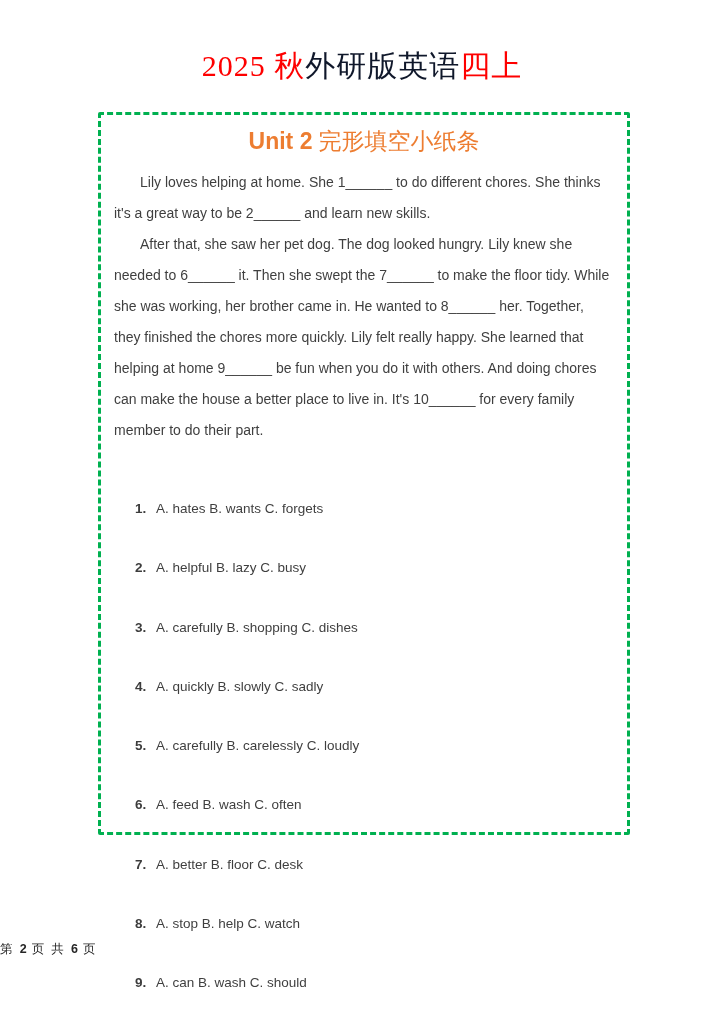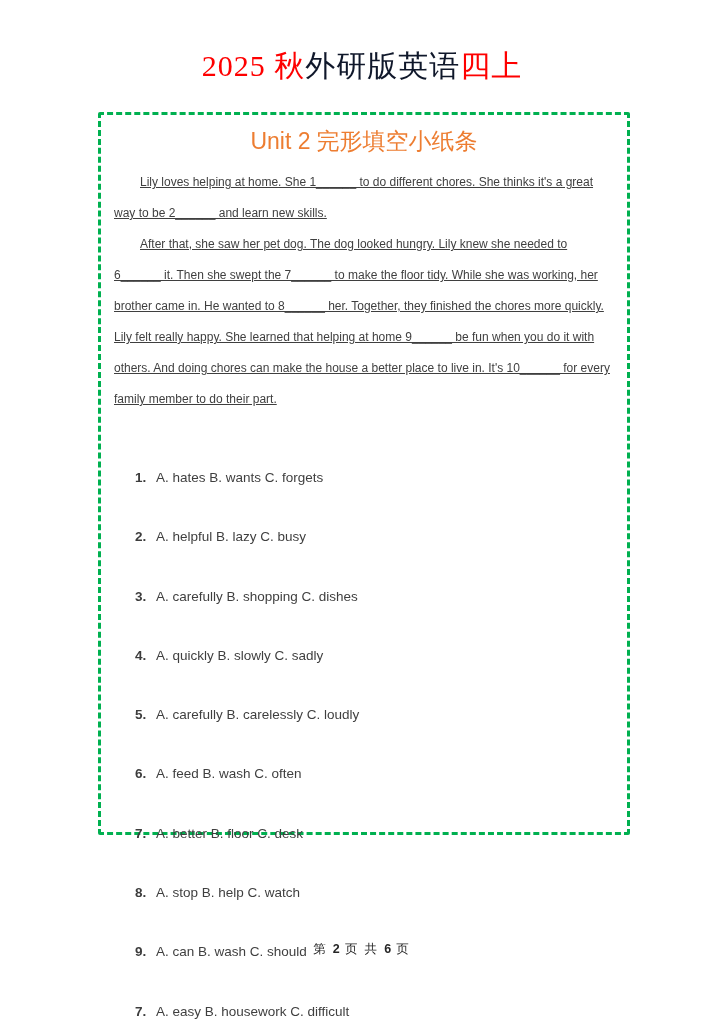--- a/index.html
+++ b/index.html
@@ -41,31 +41,30 @@
   }
   .unit-title {
     margin: 11px 0 0 0;
     text-align: center;
     font-size: 23px;
     line-height: 30px;
     color: #ed7d31;
     font-weight: 400;
     white-space: nowrap;
   }
-  .unit-title .unit-en { font-weight: 400; margin-right: 6px; }
+  .unit-title .unit-en { font-weight: 700; margin-right: 6px; }
 
   .passage { margin: 11px 13px 0 13px; }
   .passage p {
     margin: 0;
-    font-size: 12px;
+    font-size: 14px;
     line-height: 31px;
     color: #3f3f3f;
     text-indent: 26px;
     text-align: left;
-    text-decoration: underline;
   }
 
   .options {
     margin: 17px 13px 0 34px;
   }
   .option-row {
     display: flex;
     align-items: baseline;
     font-size: 13.5px;
     line-height: 26.3px;
@@ -76,21 +75,20 @@
     font-weight: 700;
     color: #3c3c3c;
   }
   .option-row .opt-text { flex: 1; margin-top: 33px; }
 
   .page-footer {
     position: absolute;
     top: 940px;
     left: 0;
     width: 100%;
-    text-align: center;
     font-family: "Liberation Serif", serif;
     font-size: 12.5px;
     line-height: 18px;
     color: #262626;
     letter-spacing: 2px;
   }
   .page-footer .b { font-weight: 700; font-family: "Liberation Sans", sans-serif; letter-spacing: 0; }
 </style>
 </head>
 <body>

